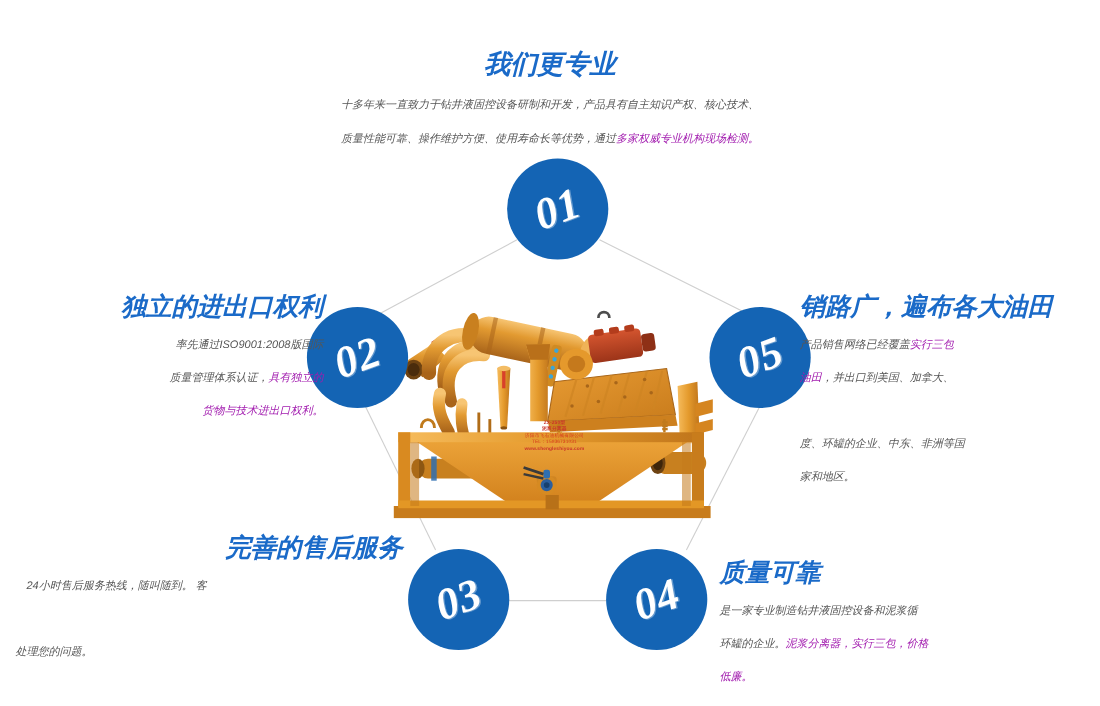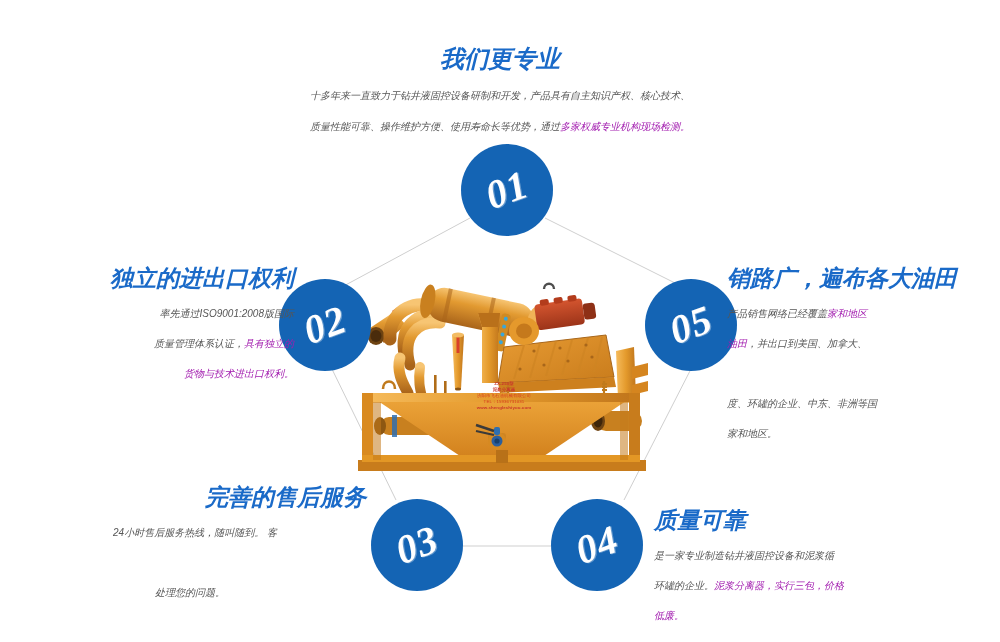--- a/index.html
+++ b/index.html
@@ -70,21 +70,21 @@
   #blk02{left:18px;top:264px;width:276px;text-align:right;}
   #blk02 .hd{text-align:right;}
   #blk02 .bd{text-align:right;}
 
   
   #blk05{left:727px;top:264px;width:268px;text-align:left;}
 
   
   #blk03{left:14px;top:483px;width:352px;text-align:right;}
   #blk03 .hd{text-align:right;}
-  #blk03 .bd{text-align:center;}
+  #blk03 .bd{text-align:left;}
 
   
   #blk04{left:654px;top:506px;width:344px;text-align:left;}
 
   
   #machine{
     position:absolute;
     left:348px;top:255px;
     width:304px;height:226px;
     z-index:4;
@@ -322,21 +322,21 @@
     <div class="bd">
       <span>率先通过ISO9001:2008版国际</span><br>
       <span>质量管理体系认证，</span><span class="hi">具有独立的</span><br>
       <span class="hi">货物与技术进出口权利。</span>
     </div>
   </div>
 
   <div class="blk" id="blk05">
     <div class="hd">销路广，遍布各大油田</div>
     <div class="bd">
-      <span>产品销售网络已经覆盖</span><span class="hi">家和地区</span><br>
+      <span>产品销售网络已经覆盖</span><span class="hi">实行三包</span><br>
       <span class="hi">油田</span><span>，并出口到美国、加拿大、</span><br>
       <br>
       <span>度、环罐的企业、中东、非洲等国</span><br>
       <span>家和地区。</span>
     </div>
   </div>
 
   <div class="blk" id="blk03">
     <div class="hd">完善的售后服务</div>
     <div class="bd">

